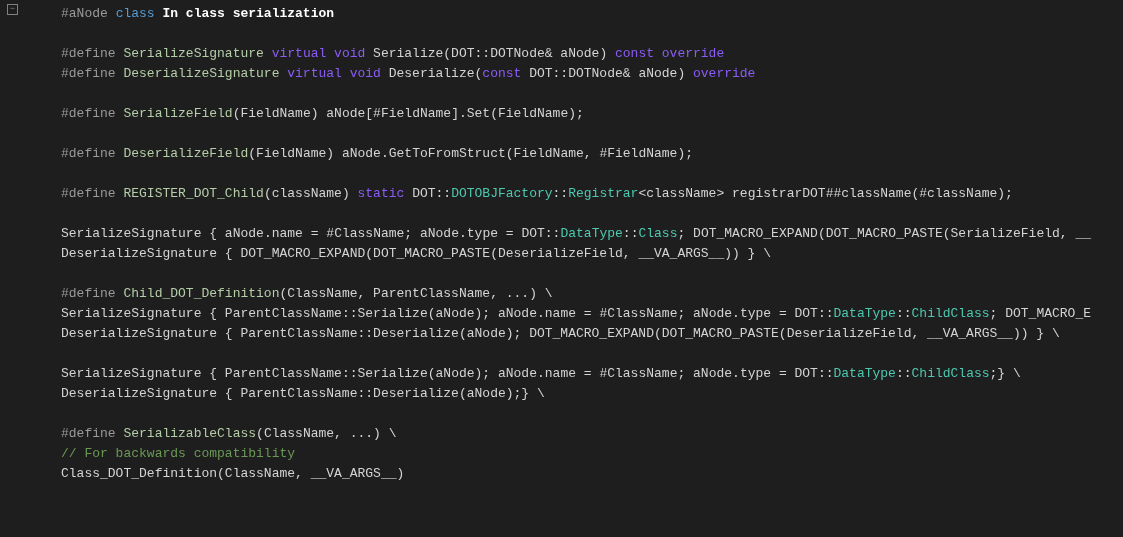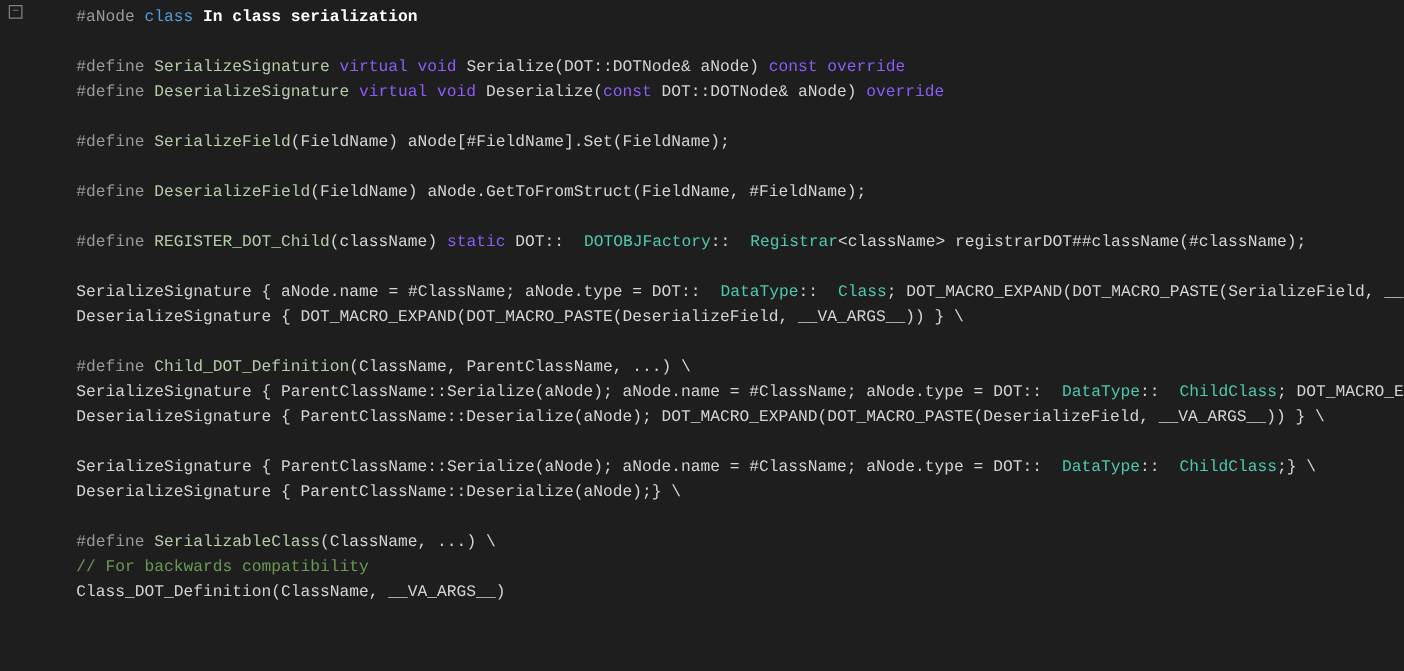--- a/index.html
+++ b/index.html
@@ -31,21 +31,21 @@
     display:flex; align-items:center; justify-content:center;
     font-size:9px; line-height:9px; color:#808080;
     cursor:pointer;
   }
   
   .t-pre   { color:#9a9a9a; }           
   .t-kw    { color:#8b5cf6; }           
   .t-reg   { color:#569cd6; } 
   .t-id    { color:#d4d4d4; }           
   .t-lite  { color:#b5cea8; }           
-  .t-type  { color:#4ec9b0;margin-left:16px; }           
+  .t-type  { color:#4ec9b0; }           
   .t-cmt   { color:#6A9955; }           
   .t-punc  { color:#d4d4d4; }
 </style>
 </head>
 <body>
 
 <div class="editor" id="editor">
     <div class="line">
       <div class="gutter">
         <div class="fold">−</div>

